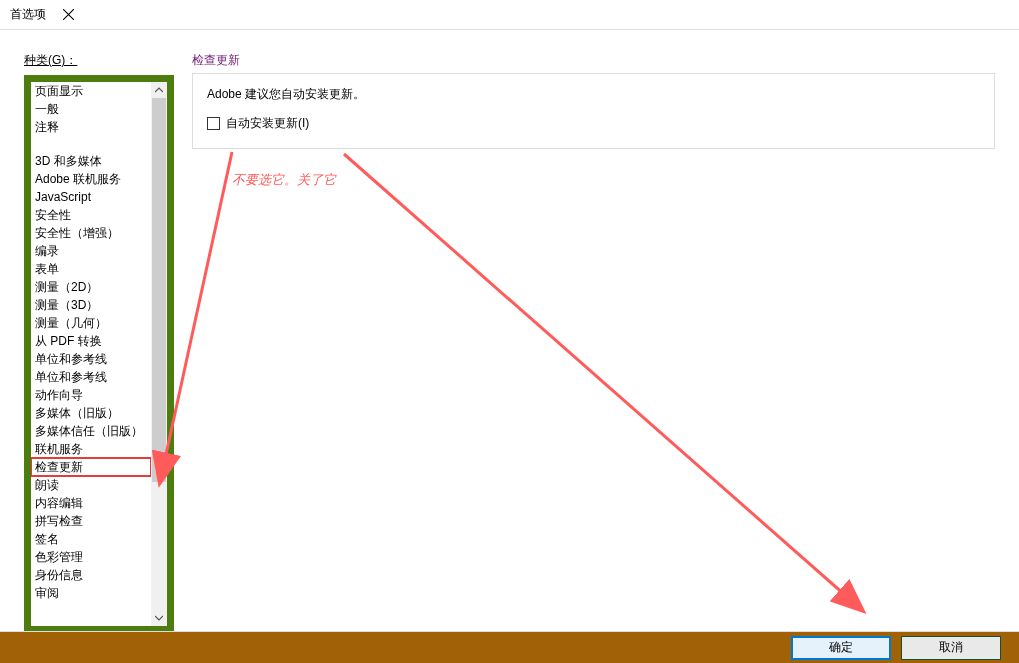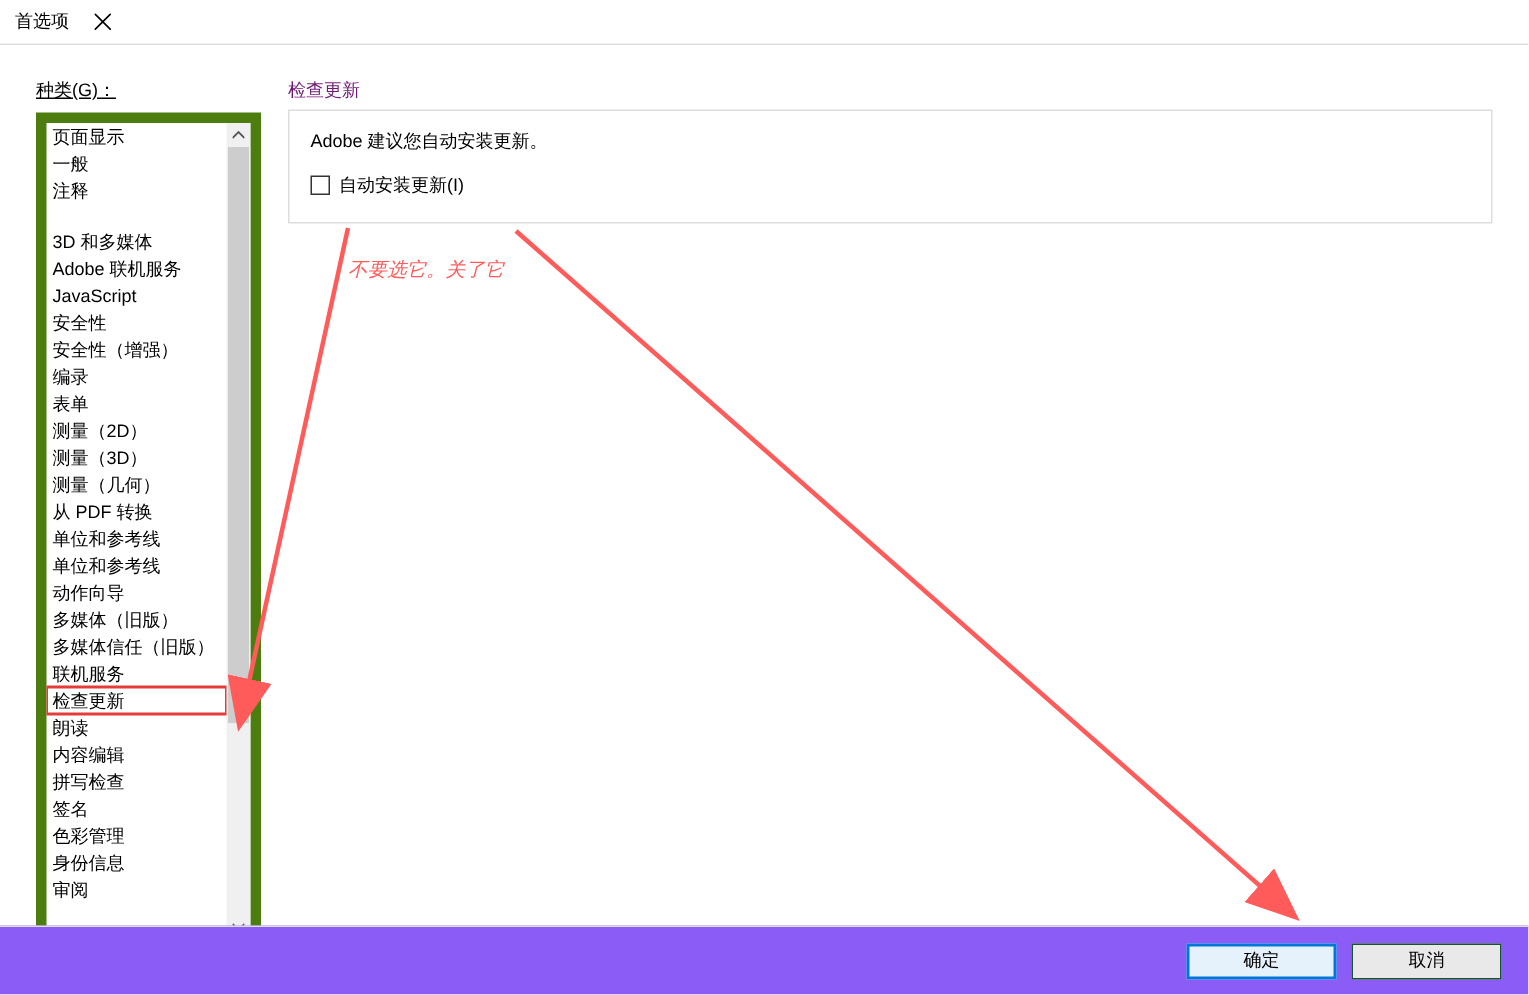--- a/index.html
+++ b/index.html
@@ -118,23 +118,23 @@
     .annotation {
       color: #ff5b5b;
       font-size: 13px;
       margin-top: 22px;
       margin-left: 40px;
       font-style: italic;
     }
     .footer {
       position: absolute;
       left: 0; right: 0; bottom: 0;
-      height: 46px;
+      height: 32px;
       border-top: 1px solid #ddd;
-      background: #8b5cf6;
+      background: #a16207;
       display: flex;
       align-items: center;
       justify-content: flex-end;
       gap: 10px;
       padding-right: 18px;
     }
     .btn {
       min-width: 100px;
       height: 24px;
       border: 1px solid #14532d;

